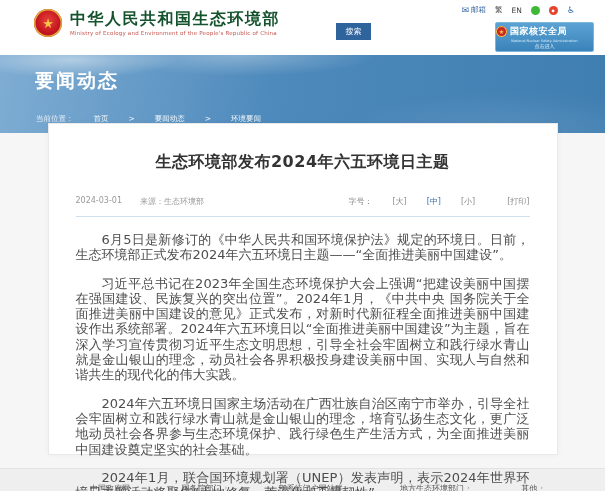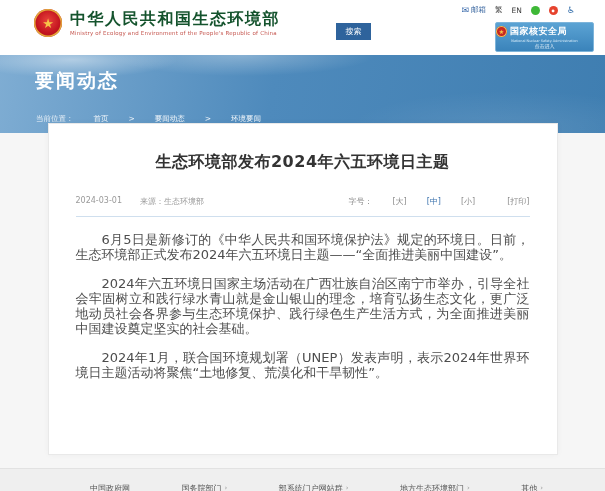--- a/index.html
+++ b/index.html
@@ -159,20 +159,21 @@
         <span>字号：</span>
         <span class="size-btn">[大]</span>
         <span class="size-mid">[中]</span>
         <span class="size-btn">[小]</span>
         <span class="print-btn">[打印]</span>
       </div>
     </div>
 
     <div class="art-body">
       <p>6月5日是新修订的《中华人民共和国环境保护法》规定的环境日。日前，生态环境部正式发布2024年六五环境日主题——“全面推进美丽中国建设”。</p>
+      <p>习近平总书记在2023年全国生态环境保护大会上强调“把建设美丽中国摆在强国建设、民族复兴的突出位置”。2024年1月，《中共中央 国务院关于全面推进美丽中国建设的意见》正式发布，对新时代新征程全面推进美丽中国建设作出系统部署。2024年六五环境日以“全面推进美丽中国建设”为主题，旨在深入学习宣传贯彻习近平生态文明思想，引导全社会牢固树立和践行绿水青山就是金山银山的理念，动员社会各界积极投身建设美丽中国、实现人与自然和谐共生的现代化的伟大实践。</p>
       <p>2024年六五环境日国家主场活动在广西壮族自治区南宁市举办，引导全社会牢固树立和践行绿水青山就是金山银山的理念，培育弘扬生态文化，更广泛地动员社会各界参与生态环境保护、践行绿色生产生活方式，为全面推进美丽中国建设奠定坚实的社会基础。</p>
       <p>2024年1月，联合国环境规划署（UNEP）发表声明，表示2024年世界环境日主题活动将聚焦“土地修复、荒漠化和干旱韧性”。</p>
     </div>
   </div>
 </div>
 
 <div class="footer">
   <span class="flink">
     <span>中国政府网</span>
   </span>

